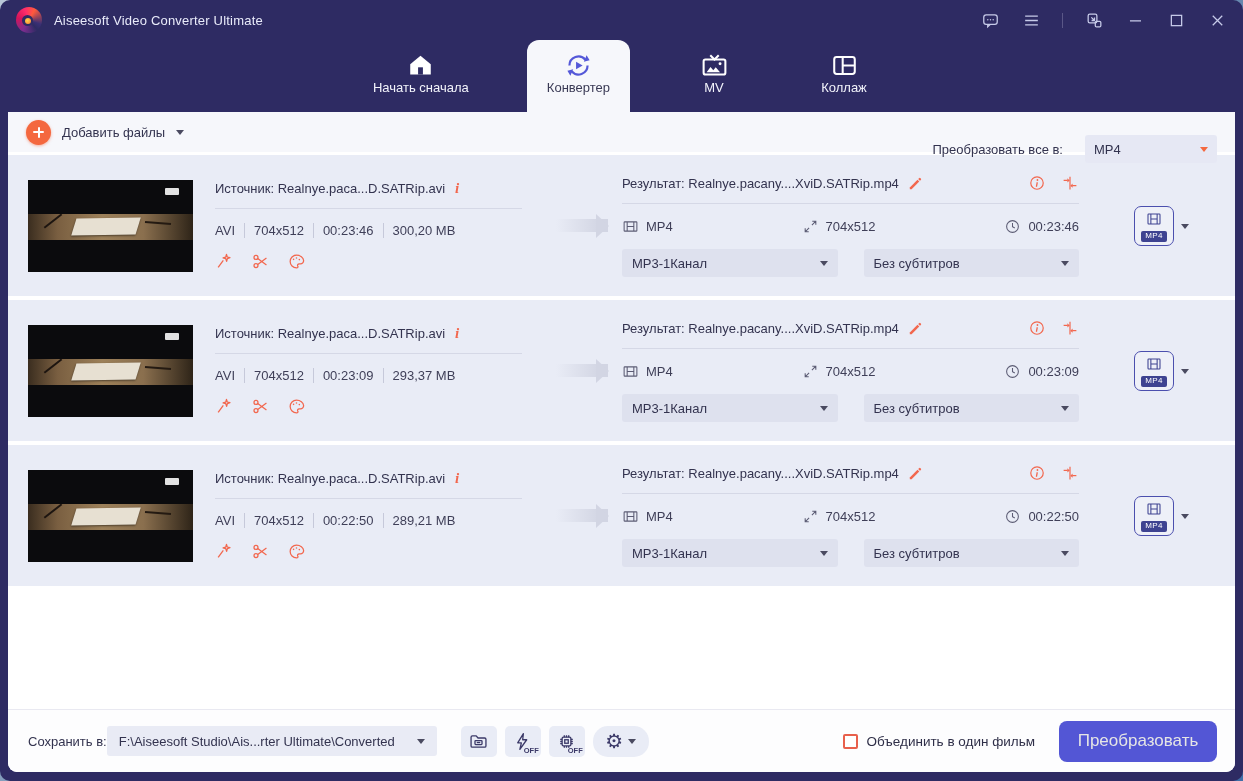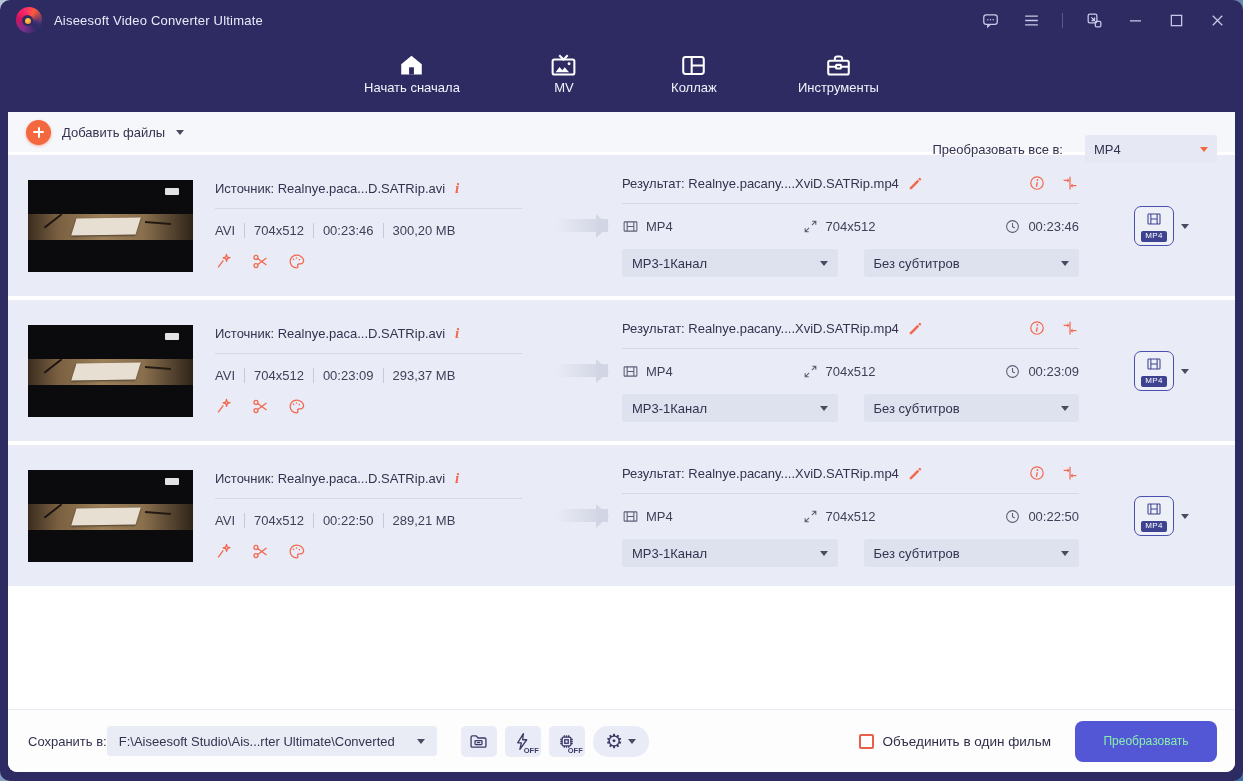--- a/index.html
+++ b/index.html
@@ -115,22 +115,22 @@
   .ft-btns { display:flex; align-items:center; gap:8px; margin-left:24px; }
   .ft-btn { min-width:36px; height:31px; background:#e9ecf6; border-radius:5px; display:flex; align-items:center;
     justify-content:center; position:relative; cursor:pointer; color:#3b3968; }
   .ft-btn svg { width:21px; height:21px; stroke:#3b3968; fill:none; stroke-width:1.5; }
   .off-lbl { position:absolute; right:2px; bottom:2px; font-size:7.5px; font-weight:bold; color:#3b3968; }
   .ft-btn.gear { min-width:56px; border-radius:15px; gap:5px; }
   .gear-glyph { font-size:20px; line-height:1; color:#3b3968; }
   .merge { margin-left:auto; display:flex; align-items:center; gap:9px; margin-right:24px; }
   .checkbox { width:15px; height:15px; border:2px solid #e8604c; border-radius:2px; background:#fff; cursor:pointer; flex:0 0 auto; }
   .merge-label { font-size:13.5px; color:#2f2f48; white-space:nowrap; }
-  .convert-btn { width:142px; height:41px; background:#5356d5; border:none; border-radius:8px;
-    color:#86efac; font-size:12px; font-family:inherit; cursor:pointer; }
+  .convert-btn { width:158px; height:41px; background:#5356d5; border:none; border-radius:8px;
+    color:#e5e5e5; font-size:17px; font-family:inherit; cursor:pointer; }
 </style>
 </head>
 <body>
 
 <div class="window">
 
   <div class="titlebar">
     <div class="logo"></div>
     <div class="app-title">Aiseesoft Video Converter Ultimate</div>
     <div class="tb-right">
@@ -175,50 +175,49 @@
   </div>
 
   <div class="nav">
     <div class="tab">
       <svg viewBox="0 0 24 24">
           <path d="M12 4l8.5 7v8.5h-17V11z" fill="#fff"></path>
           <rect x="10" y="13.5" width="4" height="6" fill="#2e2b63"></rect>
         </svg>
       <span>Начать сначала</span>
     </div>
+    <div class="tab active">
+      <svg viewBox="0 0 24 24">
+        <path d="M4.5 12a7.5 7.5 0 0 1 13.2-4.8" fill="none" stroke="#5458d8" stroke-width="1.8"></path>
+        <polygon points="16.4,8.9 21.2,7.6 18.7,3.6" fill="#5458d8"></polygon>
+        <path d="M19.5 12a7.5 7.5 0 0 1-13.2 4.8" fill="none" stroke="#5458d8" stroke-width="1.8"></path>
+        <polygon points="7.6,15.1 2.8,16.4 5.3,20.4" fill="#5458d8"></polygon>
+        <polygon points="10,8.9 15.4,12 10,15.1" fill="#5458d8"></polygon>
+      </svg>
+      <span>Конвертер</span>
+    </div>
     <div class="tab">
       <svg viewBox="0 0 24 24">
           <g stroke="#fff" stroke-width="1.7" fill="none">
             <path d="M8.5 3.5L12 7l3.5-3.5"></path>
             <rect x="3" y="7" width="18" height="12.5" rx="1.5"></rect>
           </g>
           <path d="M5.5 17.5l3.2-4.3 2.3 2.7 2-2.5 3.6 4.1z" fill="#fff"></path>
           <circle cx="16.6" cy="10.6" r="1.2" fill="#fff"></circle>
         </svg>
       <span>MV</span>
     </div>
     <div class="tab">
       <svg viewBox="0 0 24 24">
           <g stroke="#fff" stroke-width="1.7" fill="none">
             <rect x="3.5" y="5" width="17" height="14" rx="2"></rect>
             <path d="M10.5 5v14M10.5 12h10"></path>
           </g>
         </svg>
       <span>Коллаж</span>
-    </div>
-    <div class="tab">
-      <svg viewBox="0 0 24 24">
-          <g stroke="#fff" stroke-width="1.7" fill="none">
-            <rect x="3.5" y="8" width="17" height="11.5" rx="1.5"></rect>
-            <path d="M9 8V6.3a1.8 1.8 0 0 1 1.8-1.8h2.4A1.8 1.8 0 0 1 15 6.3V8"></path>
-            <path d="M3.5 13H10M14 13h6.5"></path>
-            <rect x="10" y="11.5" width="4" height="3" rx="0.5"></rect>
-          </g>
-        </svg>
-      <span>Инструменты</span>
     </div>
   </div>
 
   <div class="content">
 
     <div class="toolbar">
       <div class="add-files">
         <div class="plus-circle"></div>
         <span class="add-label">Добавить файлы</span>
         <div class="caret"></div>

